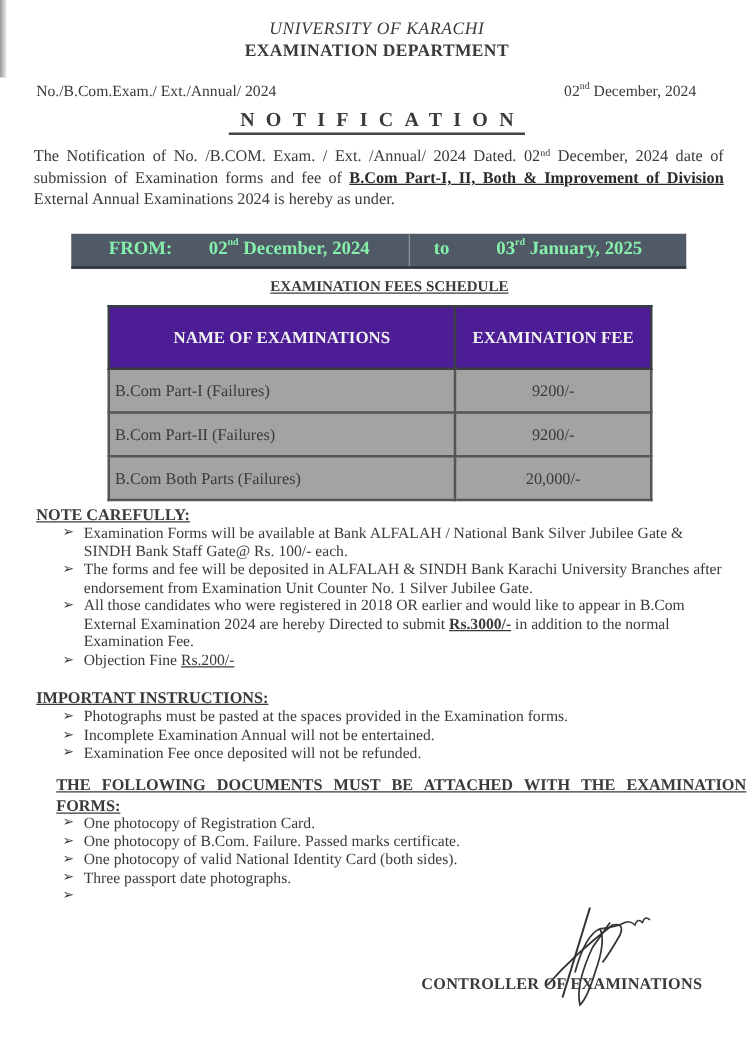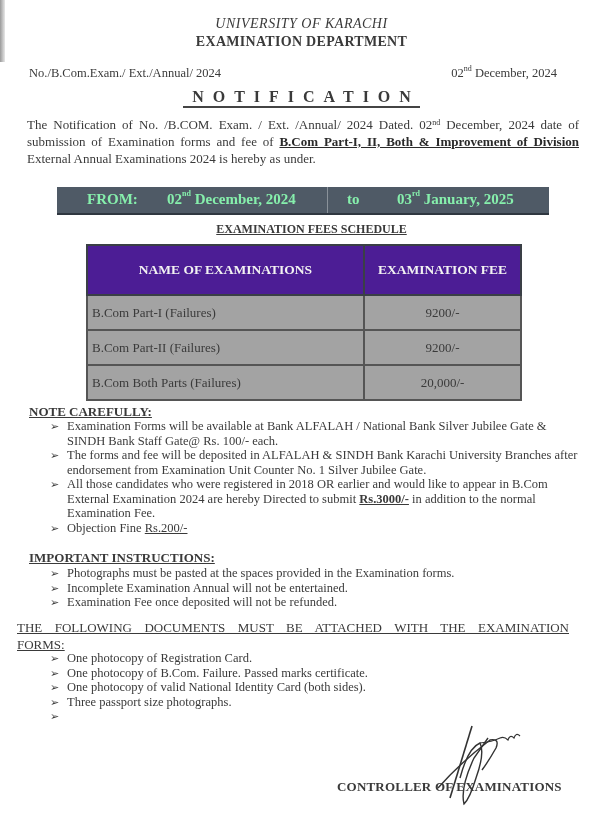--- a/index.html
+++ b/index.html
@@ -71,22 +71,22 @@
       text-decoration: underline; color: #3a3a3a;
     }
     ul.bullets {
       position: absolute; left: 50px; margin: 0; padding: 0; list-style: none;
       font-size: 12.5px; line-height: 14.5px; color: #3a3a3a;
     }
     ul.bullets li { position: relative; padding-left: 17px; }
     ul.bullets li .arrow { position: absolute; left: 0; top: 0; font-size: 11px; }
     .underline-b { text-decoration: underline; font-weight: bold; }
     .docs-head {
-      position: absolute; top: 619px; left: 17px; width: 552px;
-      font-weight: normal; font-size: 13px; text-decoration: underline; color: #3a3a3a;
+      position: absolute; top: 619px; left: 45px; width: 552px;
+      font-weight: bold; font-size: 13px; text-decoration: underline; color: #3a3a3a;
       text-align: justify; text-align-last: left; line-height: 17px; word-spacing: 3px;
     }
     .signature {
       position: absolute; left: 430px; top: 718px; width: 100px; height: 90px;
     }
     .controller {
       position: absolute; top: 779px; left: 337px; font-weight: bold; font-size: 13px;
       color: #3a3a3a; letter-spacing: 0.2px;
     }
   </style>
@@ -151,21 +151,21 @@
   <li><span class="arrow">➢</span><span>Photographs must be pasted at the spaces provided in the Examination forms.</span></li>
   <li><span class="arrow">➢</span><span>Incomplete Examination Annual will not be entertained.</span></li>
   <li><span class="arrow">➢</span><span>Examination Fee once deposited will not be refunded.</span></li>
 </ul>
 
 <div class="docs-head">THE FOLLOWING DOCUMENTS MUST BE ATTACHED WITH THE EXAMINATION FORMS:</div>
 <ul class="bullets" style="top:651px; width:520px;">
   <li><span class="arrow">➢</span><span>One photocopy of Registration Card.</span></li>
   <li><span class="arrow">➢</span><span>One photocopy of B.Com. Failure. Passed marks certificate.</span></li>
   <li><span class="arrow">➢</span><span>One photocopy of valid National Identity Card (both sides).</span></li>
-  <li><span class="arrow">➢</span><span>Three passport size photographs.</span></li>
+  <li><span class="arrow">➢</span><span>Three passport date photographs.</span></li>
   <li><span class="arrow">➢</span></li>
 </ul>
 
 <svg class="signature" viewBox="0 0 100 90">
   <path d="M42 8 L20 80" stroke="#333" stroke-width="1.6" fill="none"></path>
   <path d="M30 60 Q38 30 50 25 Q55 35 46 60 Q40 80 34 86 Q30 70 44 40 L58 20" stroke="#333" stroke-width="1.4" fill="none"></path>
   <path d="M8 70 Q30 45 60 22 Q70 20 66 30 Q58 44 52 52" stroke="#333" stroke-width="1.4" fill="none"></path>
   <path d="M50 25 Q62 24 70 20 Q74 18 78 22 Q80 16 84 20 Q86 14 90 18" stroke="#333" stroke-width="1.2" fill="none"></path>
 </svg>
 <div class="controller">CONTROLLER OF EXAMINATIONS</div>

